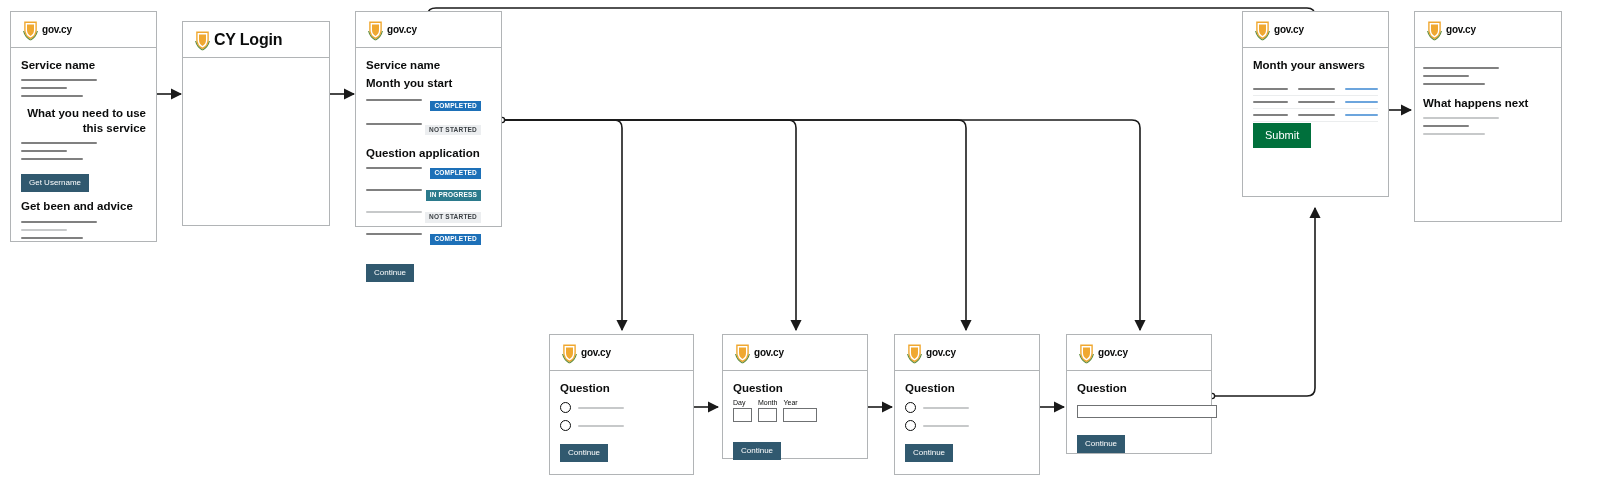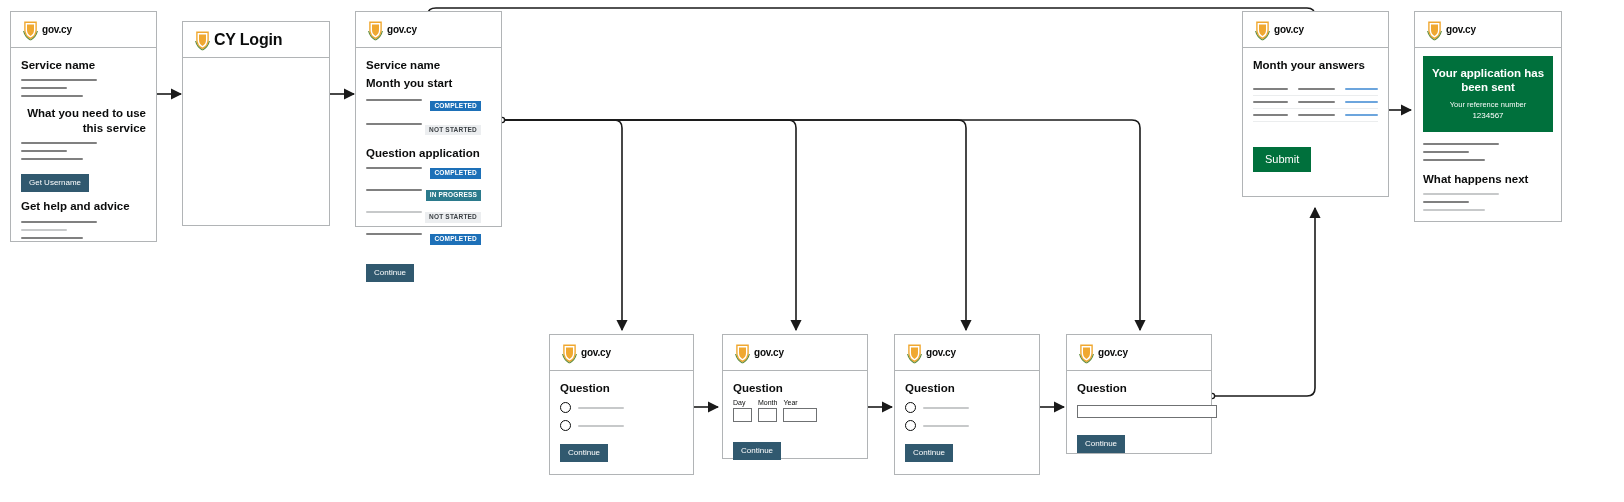--- a/index.html
+++ b/index.html
@@ -108,21 +108,21 @@
       <div class="bar" style="width:76px;"></div>
       <div class="bar" style="width:46px;"></div>
       <div class="bar" style="width:62px;"></div>
       <div class="h2" style="margin-top:9px;text-align:right;">What you need to use this service</div>
       <div class="bar" style="width:76px;"></div>
       <div class="bar" style="width:46px;"></div>
       <div class="bar" style="width:62px;"></div>
       <div style="margin-top:11px;">
         <button class="btn">Get Username</button>
       </div>
-      <div class="h2" style="margin-top:7px;">Get help and advice</div>
+      <div class="h2" style="margin-top:7px;">Get been and advice</div>
       <div class="bar" style="width:76px;"></div>
       <div class="bar lt" style="width:46px;"></div>
       <div class="bar" style="width:62px;"></div>
     </div>
   </div>
 
   <div class="card" style="left:182px;top:21px;width:148px;height:205px;">
     <div class="card-header">
       <span class="brand">
         <svg width="19" height="22" viewBox="0 0 19 22">
@@ -326,45 +326,40 @@
       <div class="summary-row">
         <span class="sb k"></span>
         <span class="sb v"></span>
         <span class="sb a"></span>
       </div>
       <div class="summary-row">
         <span class="sb k"></span>
         <span class="sb v"></span>
         <span class="sb a"></span>
       </div>
-      <div style="margin-top:25px;text-decoration:underline;">
+      <div style="margin-top:1px;text-decoration:underline;">
         <button class="btn green">Submit</button>
       </div>
     </div>
   </div>
 
   <div class="card" style="left:1414px;top:11px;width:148px;height:211px;">
     <div class="card-header">
       <span class="brand">
         <svg width="19" height="22" viewBox="0 0 19 22">
           <path d="M3.2 2.6 H15.8 V11 Q15.8 17.4 9.5 20.2 Q3.2 17.4 3.2 11 Z" fill="#f0a830"></path>
           <path d="M4.6 4 H14.4 V10.9 Q14.4 16.2 9.5 18.6 Q4.6 16.2 4.6 10.9 Z" fill="#ffffff"></path>
           <path d="M6.0 5.4 H13.0 V10.7 Q13.0 15.0 9.5 16.9 Q6.0 15.0 6.0 10.7 Z" fill="#f0a830"></path>
           <path d="M2.6 12 Q4.0 18.2 9.5 21.0" stroke="#5d8a3a" stroke-width="1.1" fill="none"></path>
           <path d="M16.4 12 Q15.0 18.2 9.5 21.0" stroke="#5d8a3a" stroke-width="1.1" fill="none"></path>
         </svg>
         <span class="brand-text">gov.cy</span>
       </span>
     </div>
     <div class="card-body" style="padding:8px;">
-      <div class="panel">
-        <div class="panel-title">Your application has been sent</div>
-        <div class="panel-sub">Your reference number</div>
-        <div class="panel-ref">1234567</div>
-      </div>
       <div class="bar" style="width:76px;margin-top:11px;"></div>
       <div class="bar" style="width:46px;"></div>
       <div class="bar" style="width:62px;"></div>
       <div class="h2" style="margin-top:11px;">What happens next</div>
       <div class="bar lt" style="width:76px;"></div>
       <div class="bar" style="width:46px;"></div>
       <div class="bar lt" style="width:62px;"></div>
     </div>
   </div>
 

